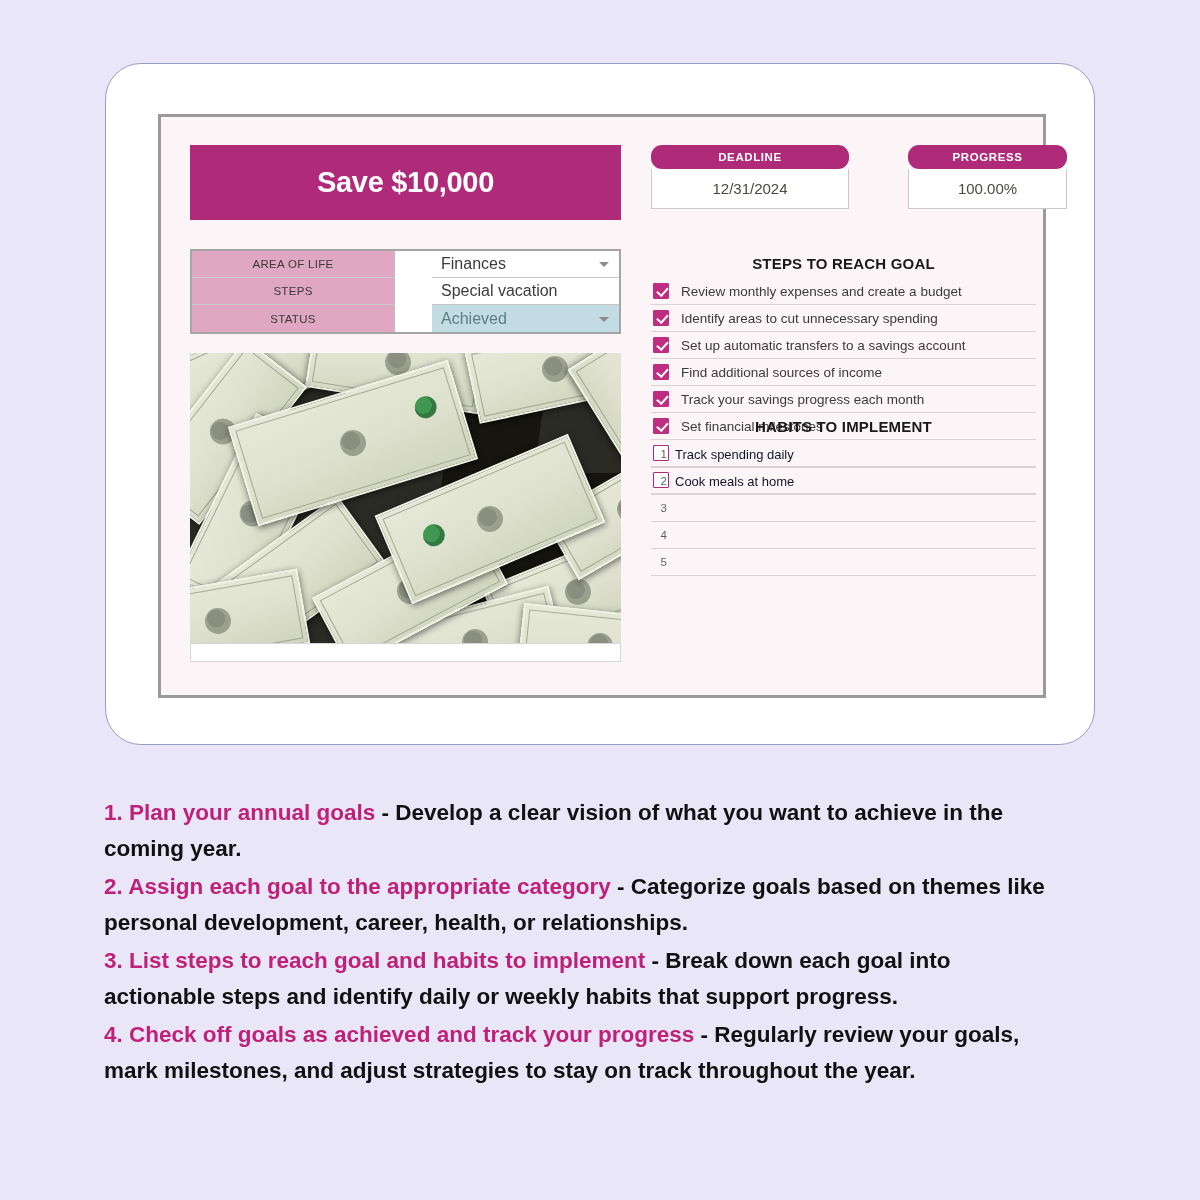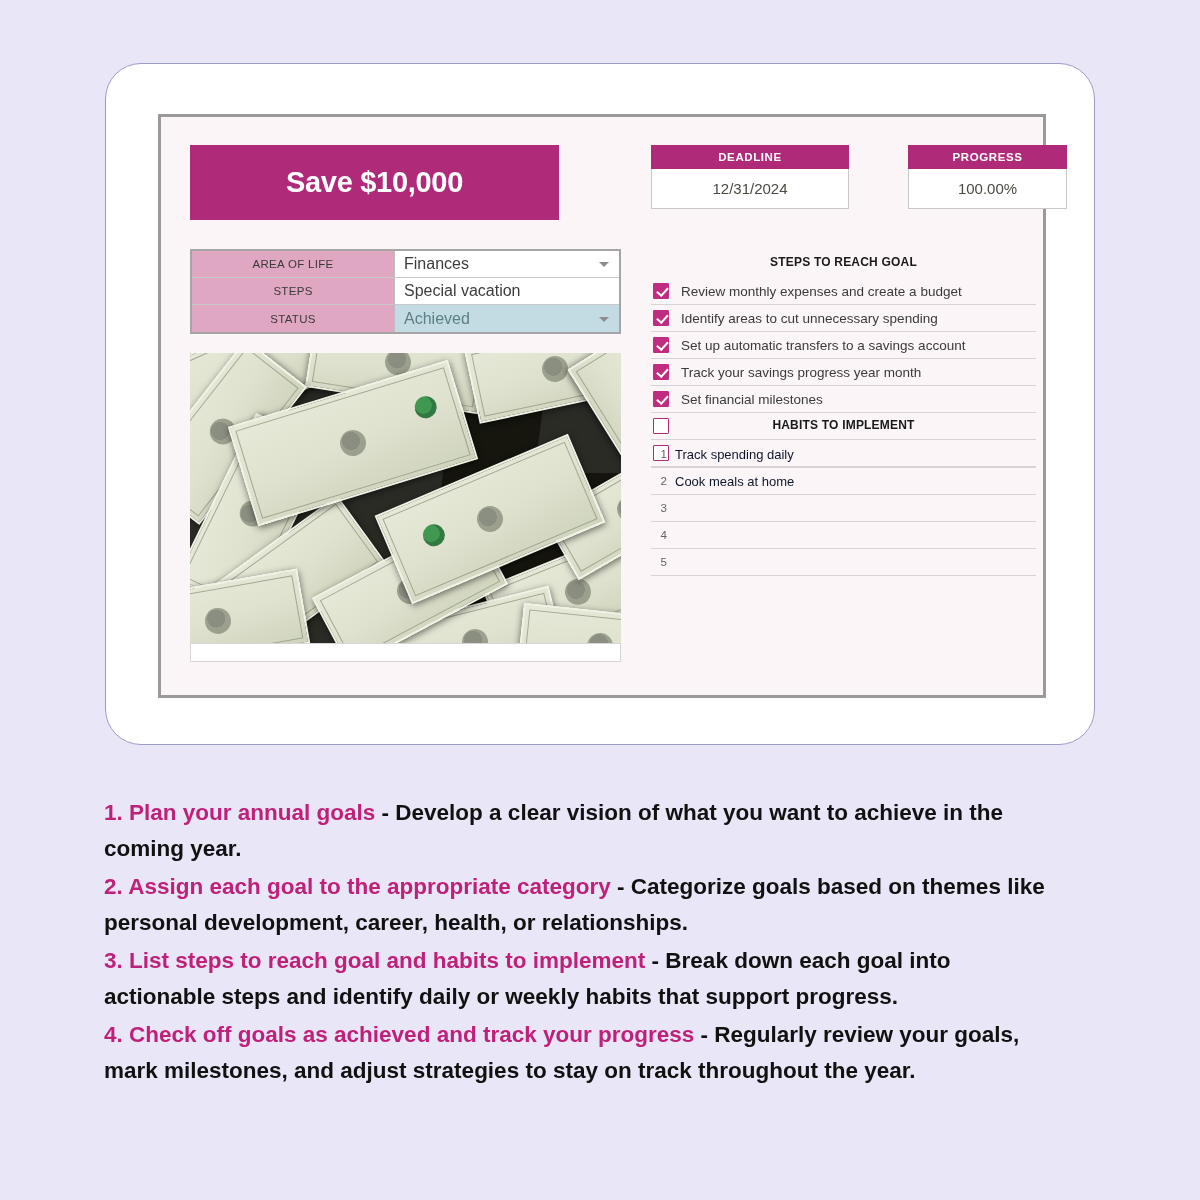--- a/index.html
+++ b/index.html
@@ -32,21 +32,21 @@
     height: 584px;
     background: #fcf5f8;
     border: 3px solid #9a9a9a;
   }
 
   
   .goal-banner {
     position: absolute;
     left: 29px;
     top: 28px;
-    width: 369px;
+    width: 431px;
     height: 75px;
     background: #b02a7a;
     display: flex;
     align-items: center;
     justify-content: center;
   }
   .goal-banner-text {
     color: #ffffff;
     font-size: 29px;
     font-weight: bold;
@@ -56,21 +56,21 @@
 
   .meta-table {
     position: absolute;
     left: 29px;
     top: 132px;
     width: 431px;
     border: 2px solid #a5a5a5;
     border-collapse: collapse;
     background: #fff;
   }
-  .meta-row { display: flex; width: 100%; }
+  .meta-row { display: flex; width: 100%; gap: 37px; }
   .meta-label {
     width: 203px;
     height: 27px;
     background: #dfa7c1;
     border-bottom: 1px solid #c8c8c8;
     border-right: 1px solid #bdbdbd;
     display: flex;
     align-items: center;
     justify-content: center;
     font-size: 11.5px;
@@ -171,40 +171,41 @@
   .kpi-head {
     height: 24px;
     background: #b02a7a;
     color: #fff;
     font-size: 11.5px;
     font-weight: bold;
     letter-spacing: 0.6px;
     display: flex;
     align-items: center;
     justify-content: center;
+    border-radius: 11px;
   }
   .kpi-body {
     height: 40px;
     background: #ffffff;
     border: 1px solid #c9c9c9;
     border-top: none;
     display: flex;
     align-items: center;
     justify-content: center;
     font-size: 15px;
     color: #4a4a42;
   }
   #kpi-deadline { left: 490px; top: 28px; }
   #kpi-progress { left: 708px; top: 28px; padding-left: 39px; }
 
   .section-title {
     position: absolute;
     width: 385px;
     text-align: center;
-    font-size: 12px;
+    font-size: 15px;
     font-weight: bold;
     color: #191919;
     letter-spacing: 0.2px;
   }
   #steps-title { left: 490px; top: 138px; }
   #habits-title { left: 490px; top: 301px; }
 
   .steps-list { position: absolute; left: 490px; top: 161px; width: 385px; }
   .step-row {
     display: flex;
@@ -361,21 +362,25 @@
         <div class="step-row">
           <span class="chk on"></span>
           <span class="step-text">Identify areas to cut unnecessary spending</span>
         </div>
         <div class="step-row">
           <span class="chk on"></span>
           <span class="step-text">Set up automatic transfers to a savings account</span>
         </div>
         <div class="step-row">
           <span class="chk on"></span>
-          <span class="step-text">Track your savings progress year month</span>
+          <span class="step-text">Find additional sources of income</span>
+        </div>
+        <div class="step-row">
+          <span class="chk on"></span>
+          <span class="step-text">Track your savings progress each month</span>
         </div>
         <div class="step-row">
           <span class="chk on"></span>
           <span class="step-text">Set financial milestones</span>
         </div>
         <div class="step-row">
           <span class="chk"></span>
           <span class="step-text"></span>
         </div>
         <div class="step-row">

